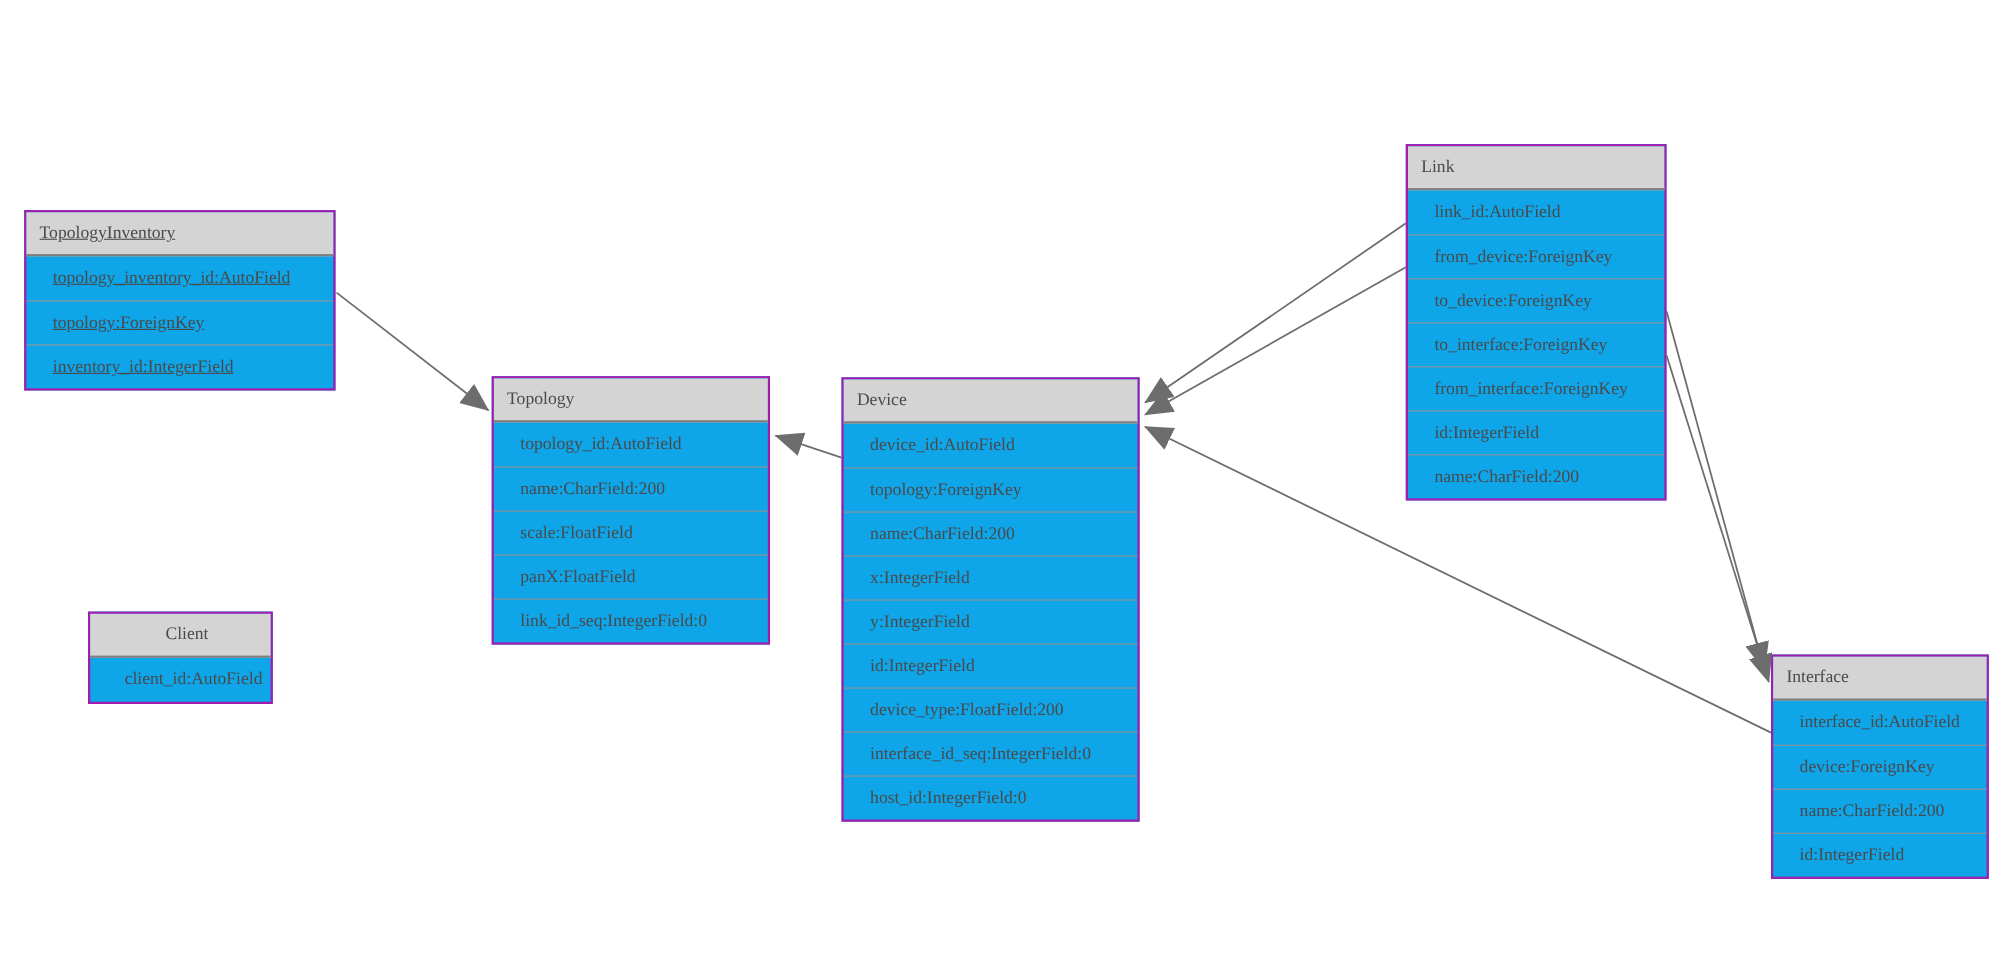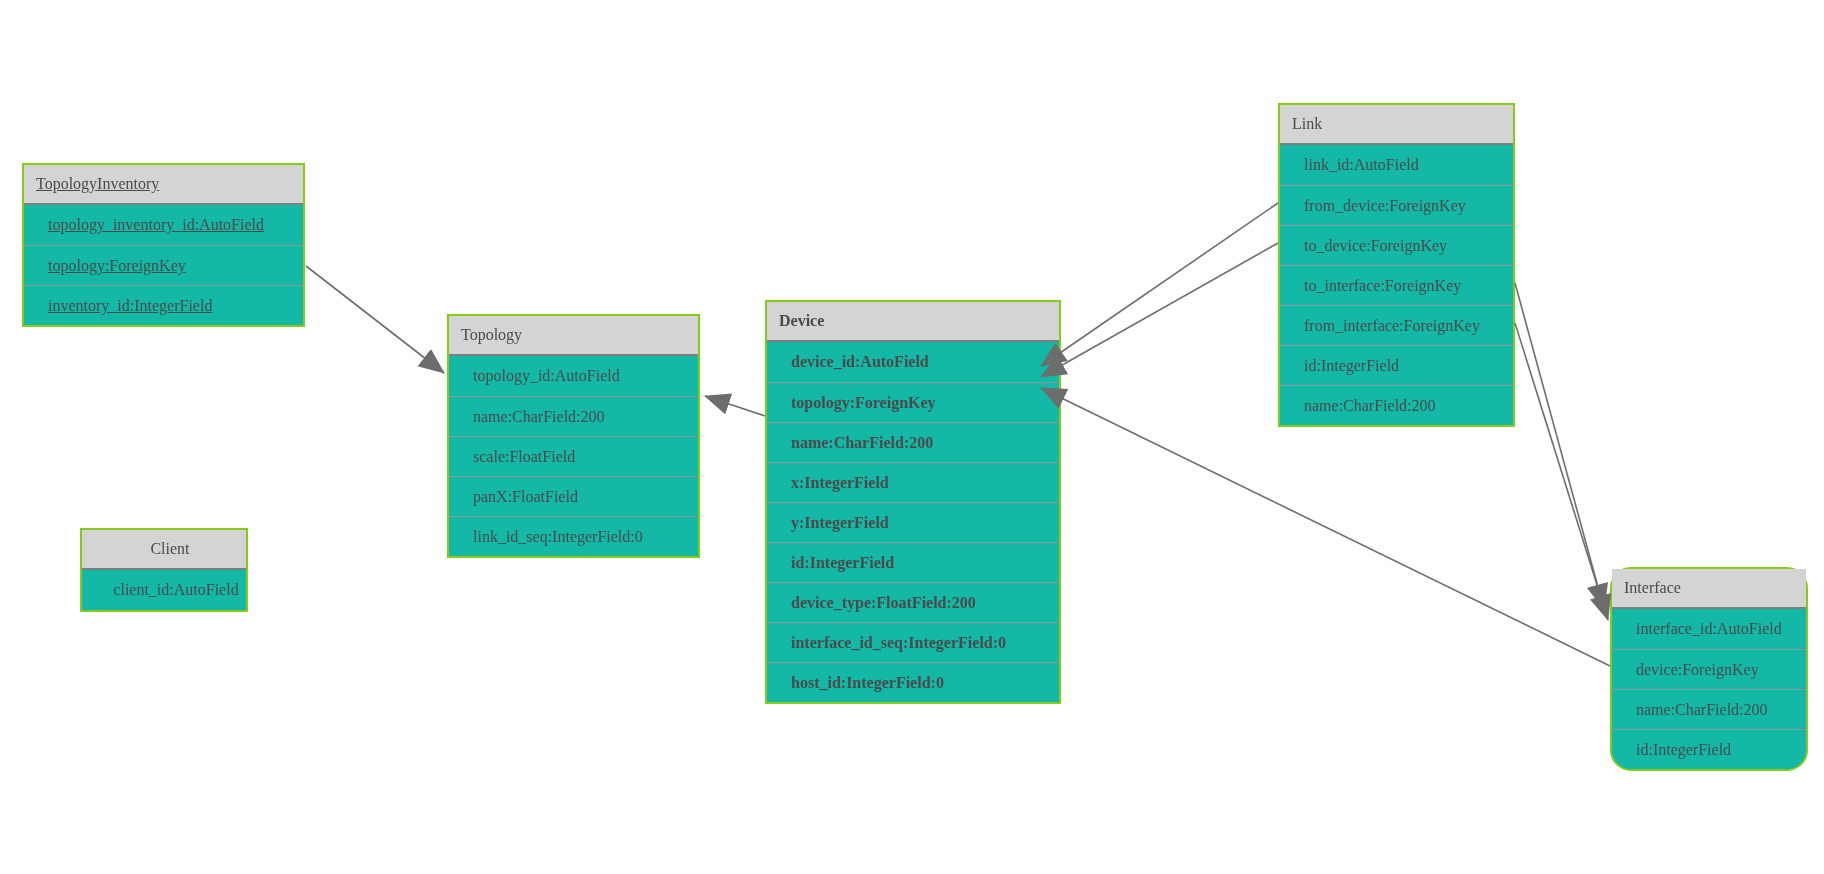--- a/index.html
+++ b/index.html
@@ -10,24 +10,25 @@
   #stage {
     position: relative;
     width: 1824px;
     height: 874px;
     background: #ffffff;
     overflow: hidden;
     font-family: "Liberation Serif", "DejaVu Serif", serif;
   }
   .entity {
     position: absolute;
-    background: #14b8a6;
-    border: 2px solid #84cc16;
+    background: #0ea5e9;
+    border: 2px solid #a21caf;
     box-sizing: border-box;
     color: #4a4a4a;
+    margin-top: 28px;
   }
   .e-header {
     height: 40px;
     line-height: 38px;
     background: #d4d4d4;
     border-bottom: 2px solid #7e7e7e;
     padding-left: 12px;
     font-size: 16px;
     box-sizing: border-box;
     white-space: nowrap;
@@ -78,21 +79,21 @@
     <div class="e-row">scale:FloatField</div>
     <div class="e-row">panX:FloatField</div>
     <div class="e-row">link_id_seq:IntegerField:0</div>
   </div>
 
   <div class="entity" style="left:80px; top:528px; width:168px;text-align:center;">
     <div class="e-header">Client</div>
     <div class="e-row">client_id:AutoField</div>
   </div>
 
-  <div class="entity" style="left:765px; top:300px; width:296px;font-weight:bold;">
+  <div class="entity" style="left:765px; top:315px; width:271px;">
     <div class="e-header">Device</div>
     <div class="e-row">device_id:AutoField</div>
     <div class="e-row">topology:ForeignKey</div>
     <div class="e-row">name:CharField:200</div>
     <div class="e-row">x:IntegerField</div>
     <div class="e-row">y:IntegerField</div>
     <div class="e-row">id:IntegerField</div>
     <div class="e-row">device_type:FloatField:200</div>
     <div class="e-row">interface_id_seq:IntegerField:0</div>
     <div class="e-row">host_id:IntegerField:0</div>
@@ -102,21 +103,21 @@
     <div class="e-header">Link</div>
     <div class="e-row">link_id:AutoField</div>
     <div class="e-row">from_device:ForeignKey</div>
     <div class="e-row">to_device:ForeignKey</div>
     <div class="e-row">to_interface:ForeignKey</div>
     <div class="e-row">from_interface:ForeignKey</div>
     <div class="e-row">id:IntegerField</div>
     <div class="e-row">name:CharField:200</div>
   </div>
 
-  <div class="entity" style="left:1610px; top:567px; width:198px;border-radius:21px;">
+  <div class="entity" style="left:1610px; top:567px; width:198px;">
     <div class="e-header">Interface</div>
     <div class="e-row">interface_id:AutoField</div>
     <div class="e-row">device:ForeignKey</div>
     <div class="e-row">name:CharField:200</div>
     <div class="e-row">id:IntegerField</div>
   </div>
 
   <svg id="wires" viewBox="0 0 1824 874" xmlns="http://www.w3.org/2000/svg">
     <defs>
       <marker id="arrow" markerUnits="userSpaceOnUse" markerWidth="27" markerHeight="24" refX="25" refY="11" orient="auto">

